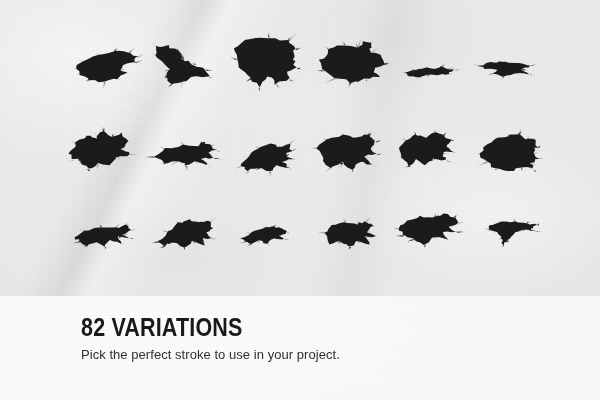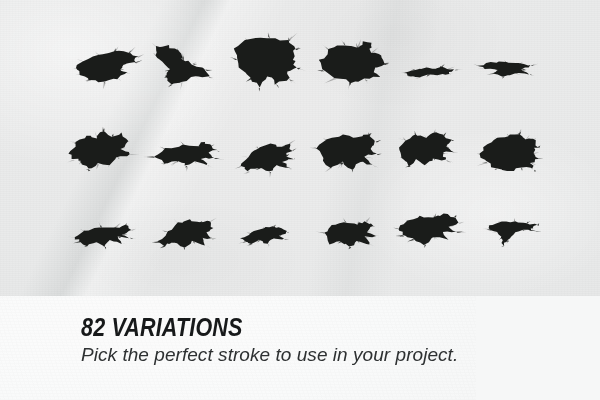--- a/index.html
+++ b/index.html
@@ -98,21 +98,20 @@
     left: 0;
     top: 296px;
     width: 476px;
     height: 104px;
     background:
       radial-gradient(90% 150% at 30% 30%,
         #fbfbfb 0%,
         #f8f9f9 55%,
         #f4f5f5 100%),
       #f8f9f9;
-    font-style: italic;
   }
   .caption-grain {
     position: absolute;
     inset: 0;
     opacity: 0.45;
     pointer-events: none;
     background-image:
       repeating-linear-gradient(0deg,
         rgba(0,0,0,0.014) 0px,
         rgba(0,0,0,0.014) 1px,
@@ -142,21 +141,21 @@
     text-transform: uppercase;
     transform: scaleX(0.86);
     transform-origin: 0 50%;
     white-space: nowrap;
   }
 
   .subhead {
     margin: 6px 0 0 0;
     font-family: "Liberation Sans", sans-serif;
     font-weight: 400;
-    font-size: 19px;
+    font-size: 13px;
     line-height: 17px;
     letter-spacing: 0.05px;
     color: #2e3132;
     white-space: nowrap;
   }
 </style>
 </head>
 <body>
 
 <div id="promo-card">

